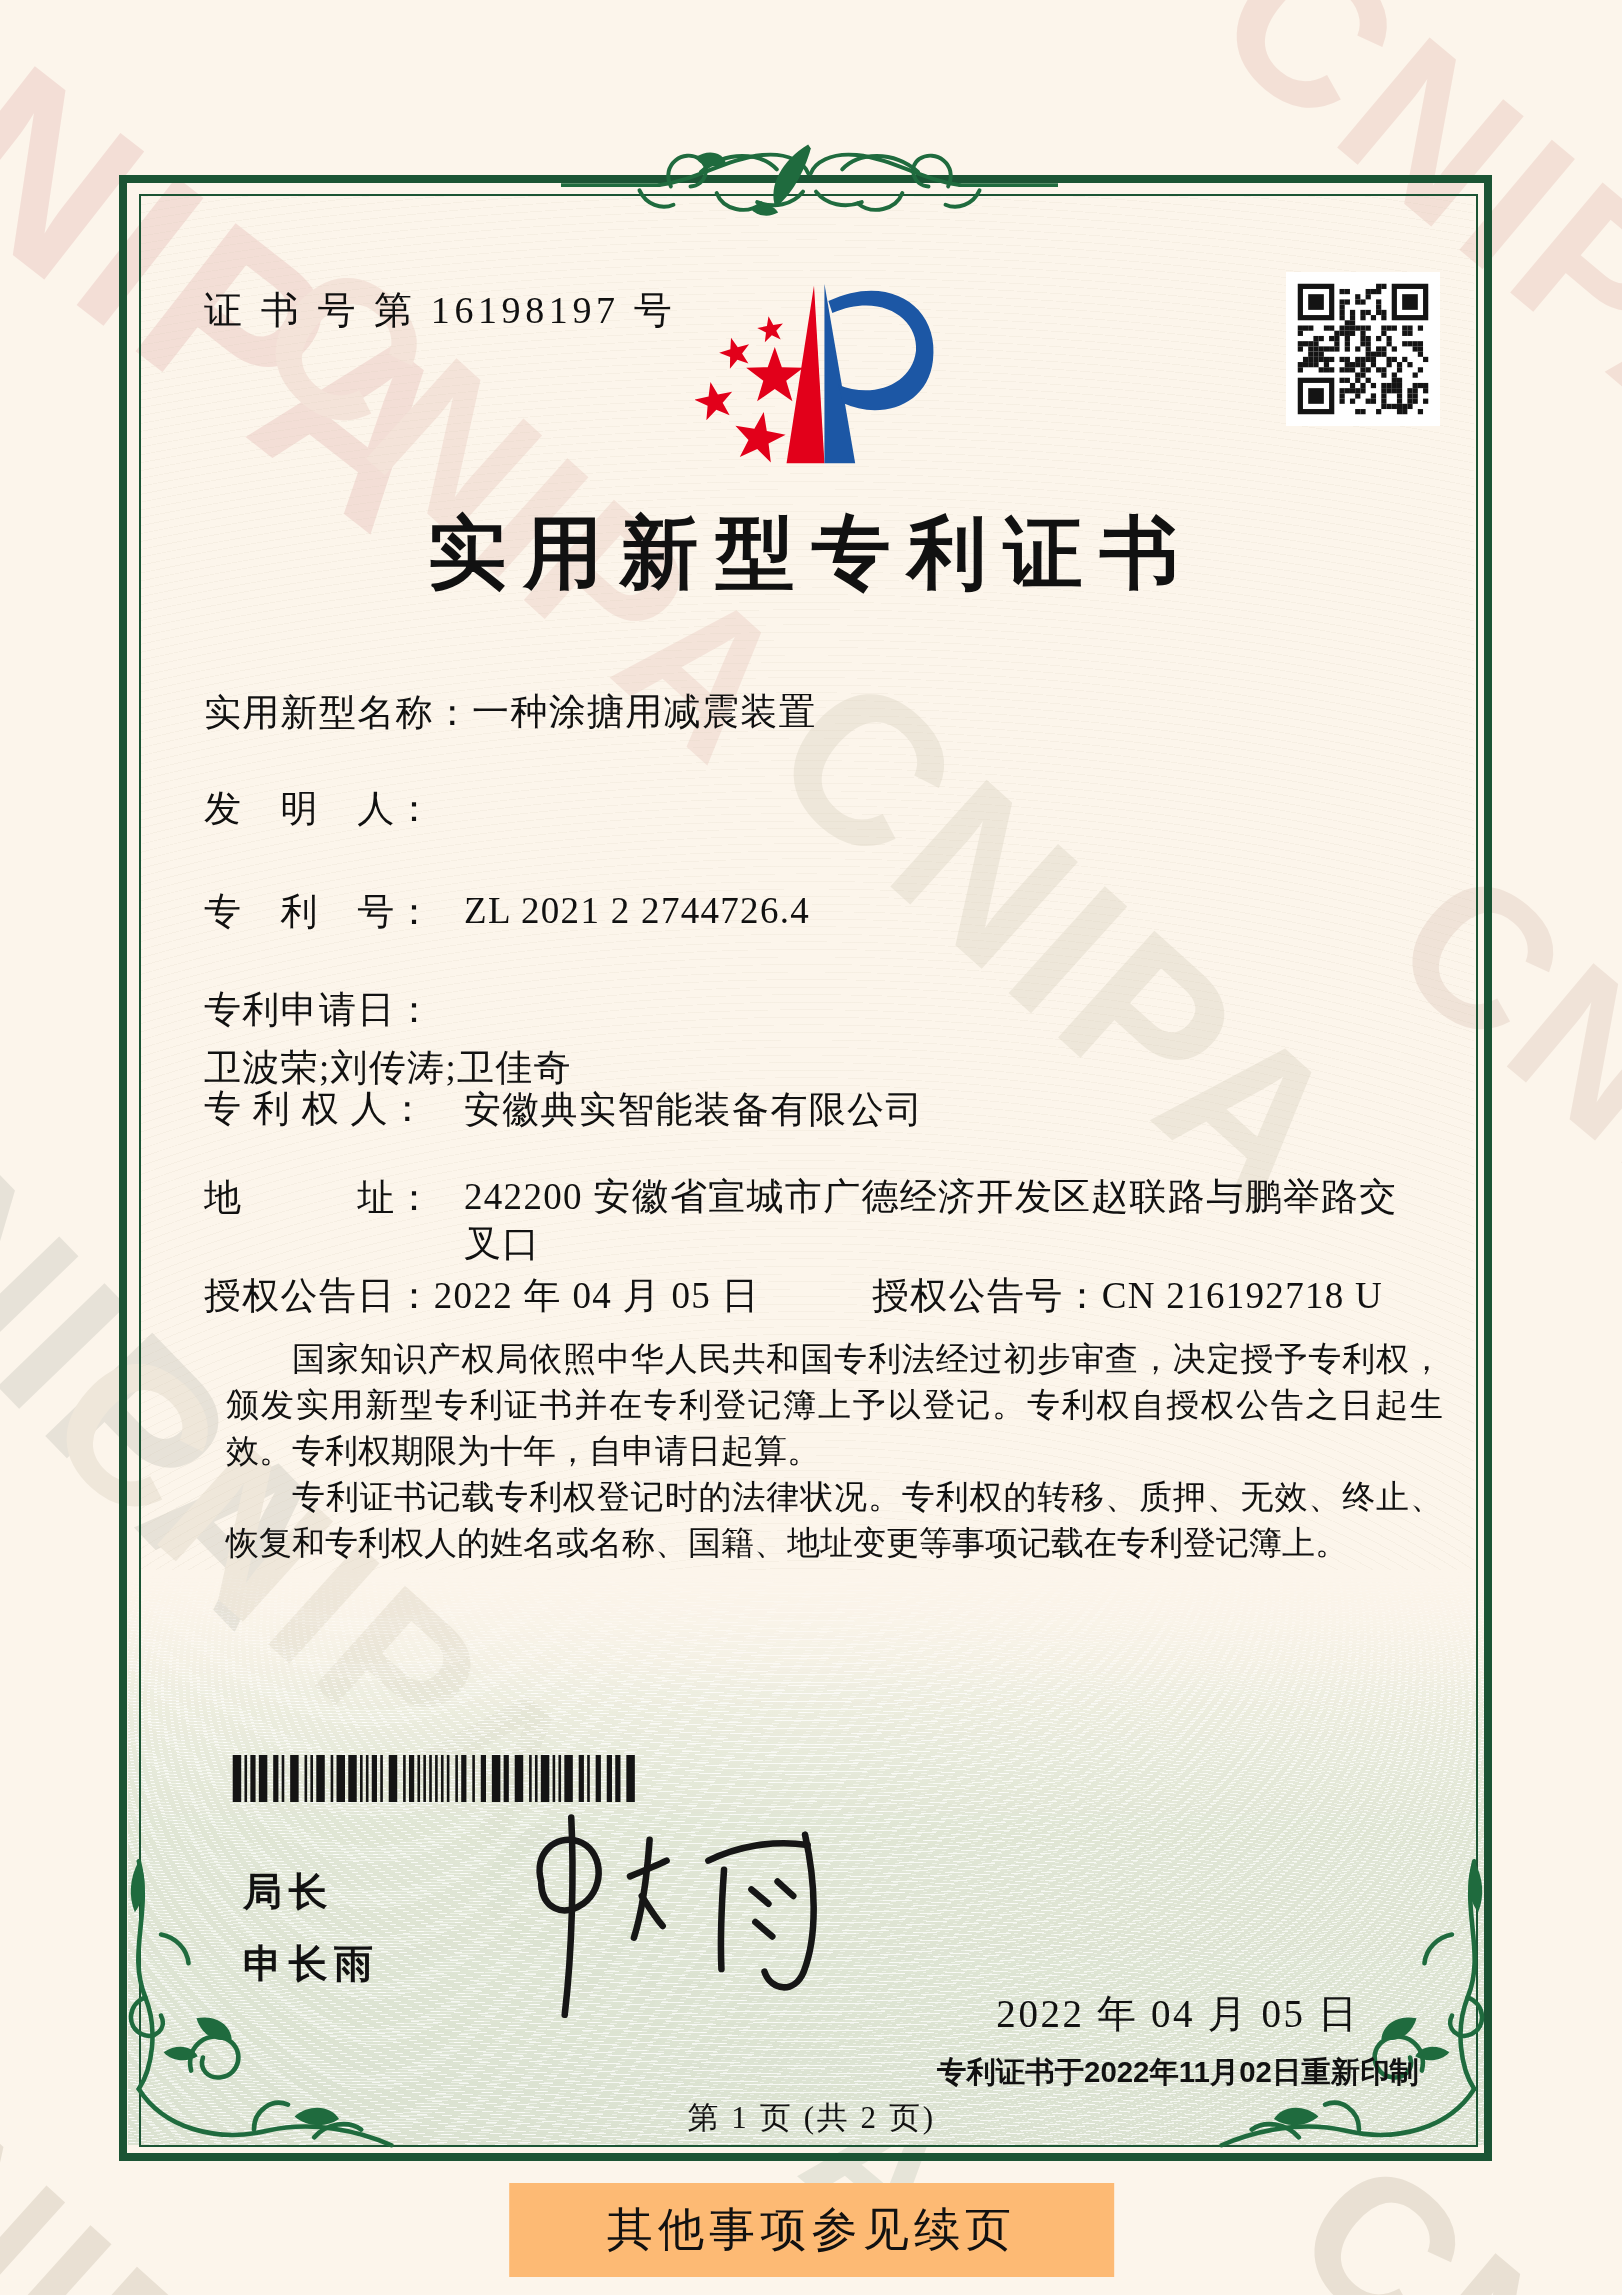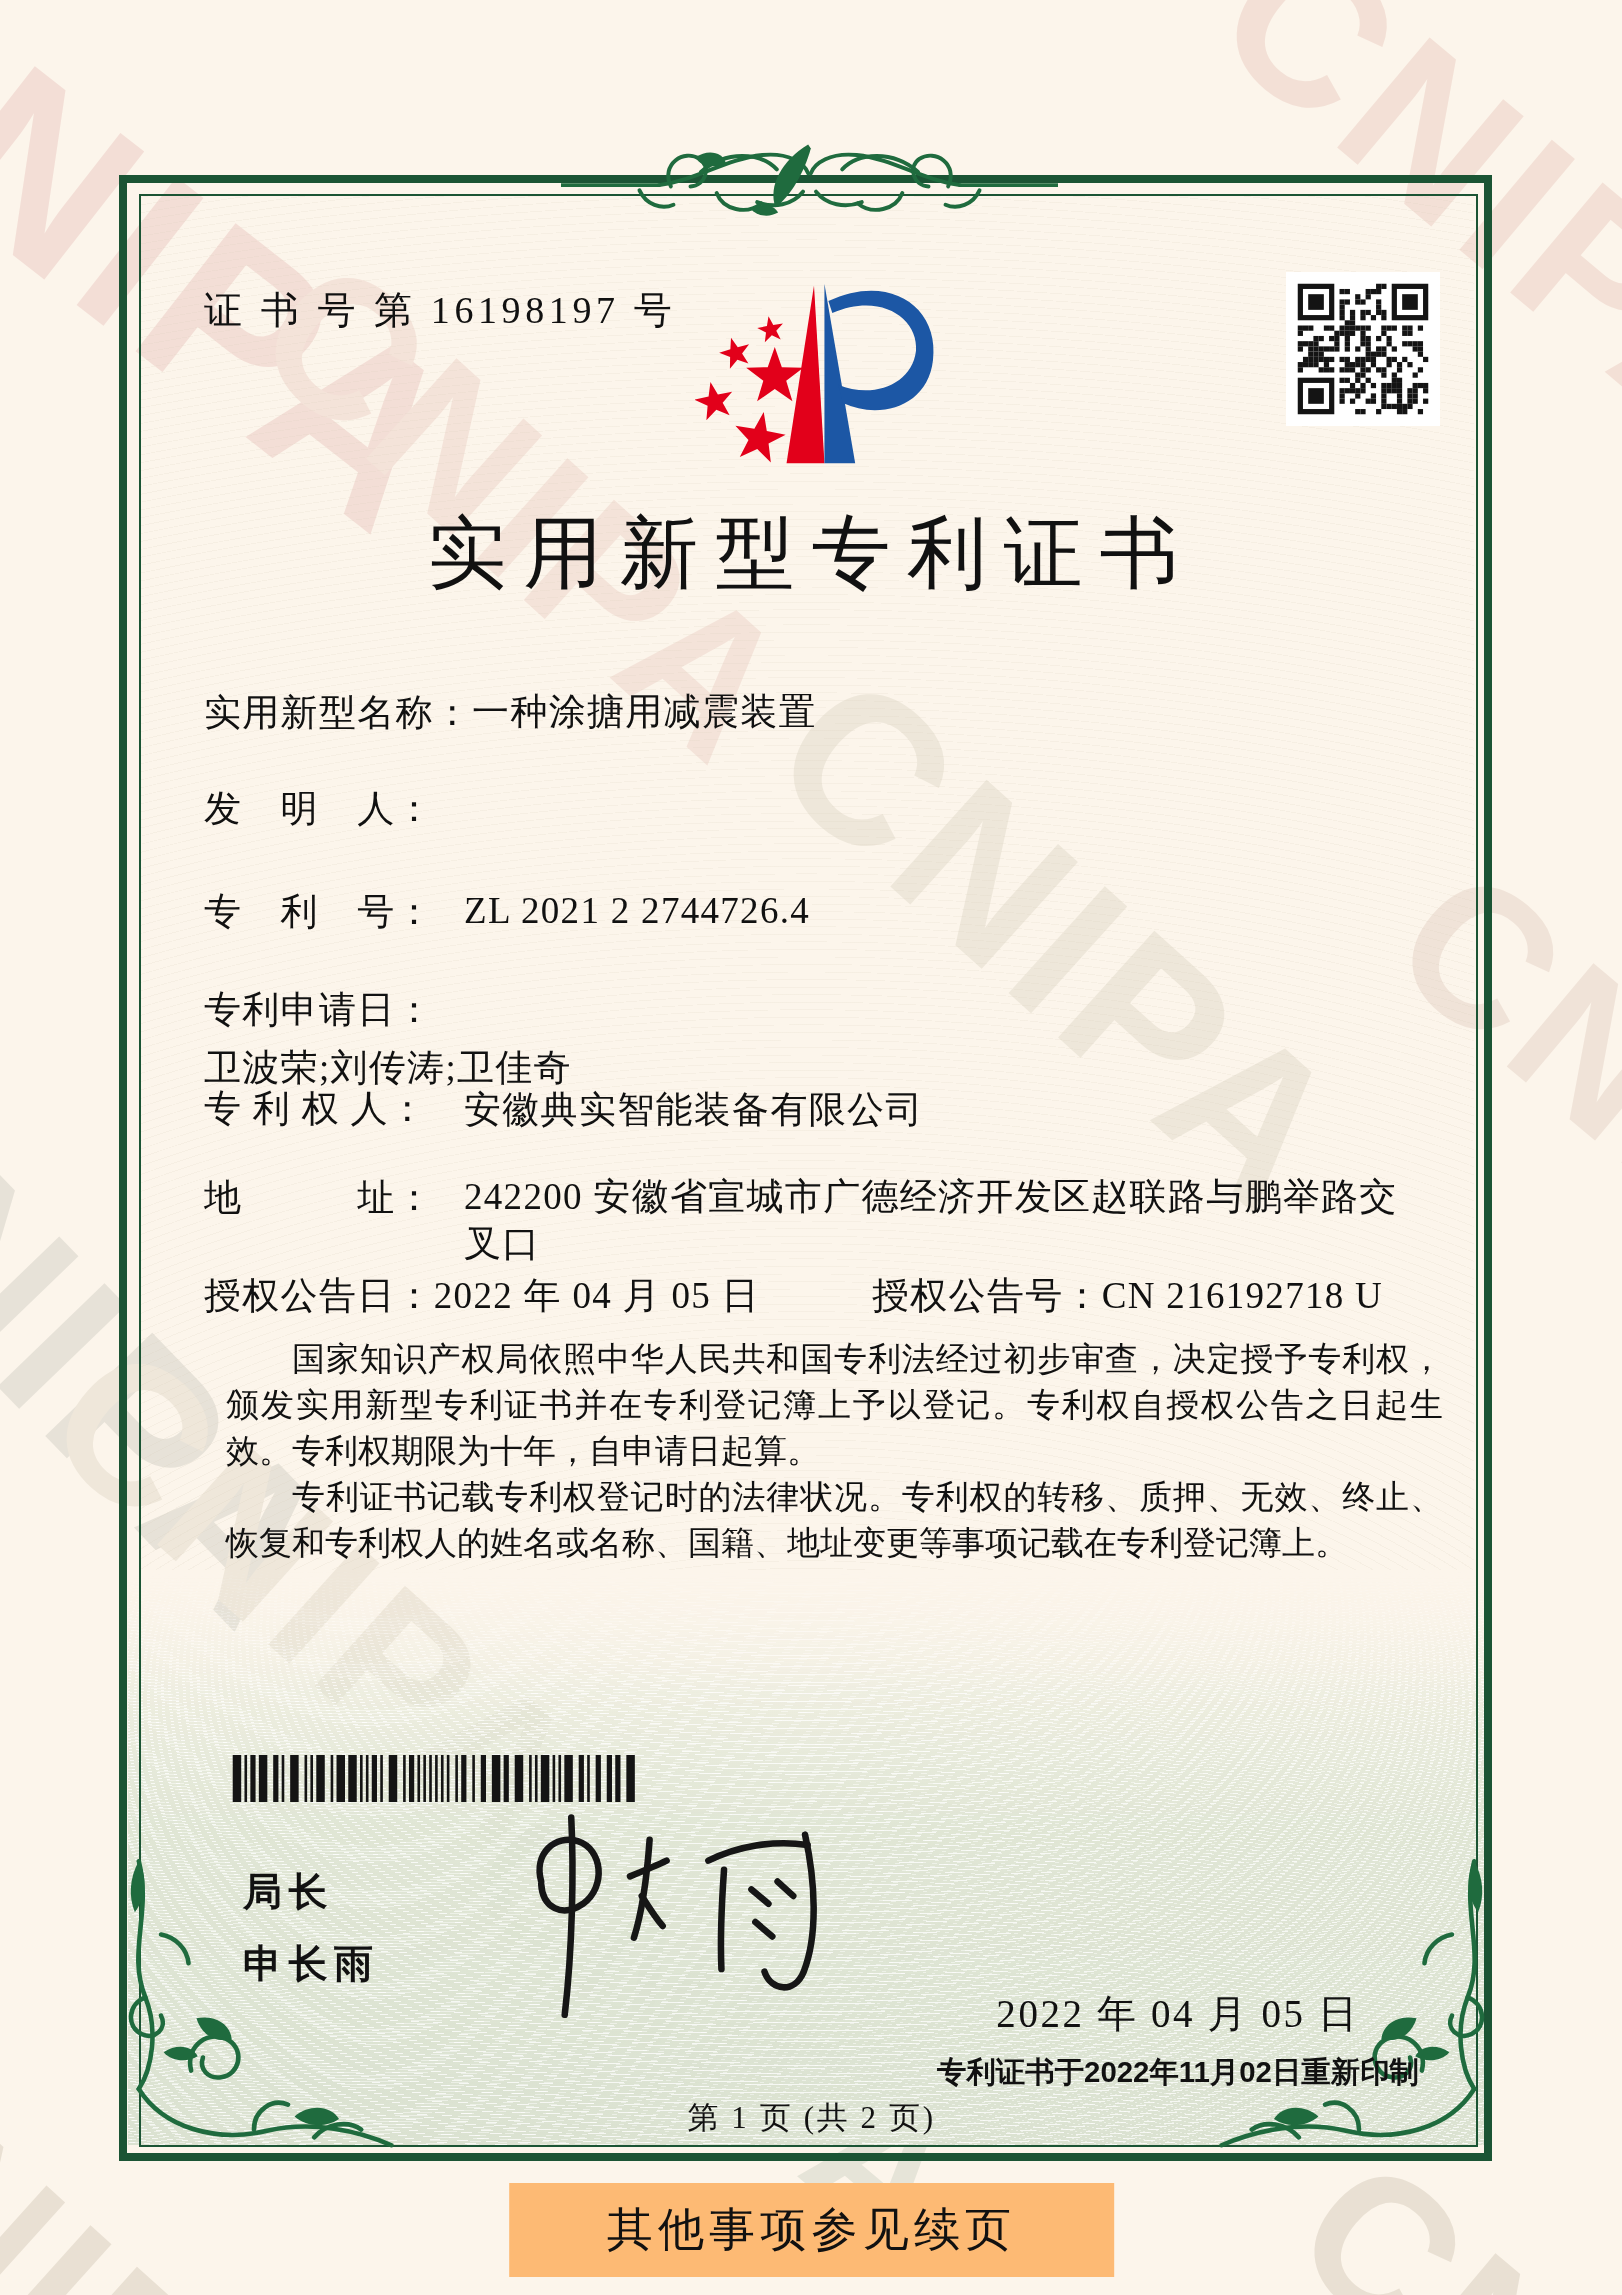--- a/index.html
+++ b/index.html
@@ -33,21 +33,21 @@
     -webkit-mask-image:linear-gradient(180deg, transparent 0, #000 24%, #000 100%);
     mask-image:linear-gradient(180deg, transparent 0, #000 24%, #000 100%);
   }
   
   .frame-outer{position:absolute;z-index:2;left:119px;top:175px;width:1357px;height:1970px;border:8.5px solid #1b5434;}
   .frame-inner{position:absolute;z-index:2;left:139px;top:194px;width:1335px;height:1949px;border:2.6px solid #1b5434;}
   .ornament{position:absolute;z-index:3;}
   
   .content{position:absolute;z-index:4;}
   .cert-no{left:204px;top:285px;font-size:38px;letter-spacing:4.6px;}
-  .title{left:0;right:0;top:501px;text-align:center;font-size:79px;font-weight:400;letter-spacing:17px;}
+  .title{left:0;right:0;top:501px;text-align:center;font-size:79px;font-weight:700;letter-spacing:17px;}
   .qr-box{left:1286px;top:272px;width:154px;height:154px;background:#ffffff;}
   .row{left:204px;width:1243px;font-size:37px;letter-spacing:1.3px;display:flex;align-items:flex-start;}
   .row .lbl{flex:0 0 260px;white-space:nowrap;}
   .row .val{line-height:47px;}
   .addr-val{width:952px;}
   .grant-pair{position:absolute;font-size:37px;letter-spacing:1.3px;white-space:nowrap;}
   .bodytext{left:226px;top:1336px;width:1217px;font-size:33px;line-height:46px;text-align:justify;}
   .bodytext p{margin:0;text-indent:2em;}
   .sig-label{left:243px;font-size:39px;font-weight:700;font-family:"Liberation Sans","DejaVu Sans",sans-serif;letter-spacing:6.5px;}
   .date-block{left:936px;top:1987px;width:484px;text-align:center;}

